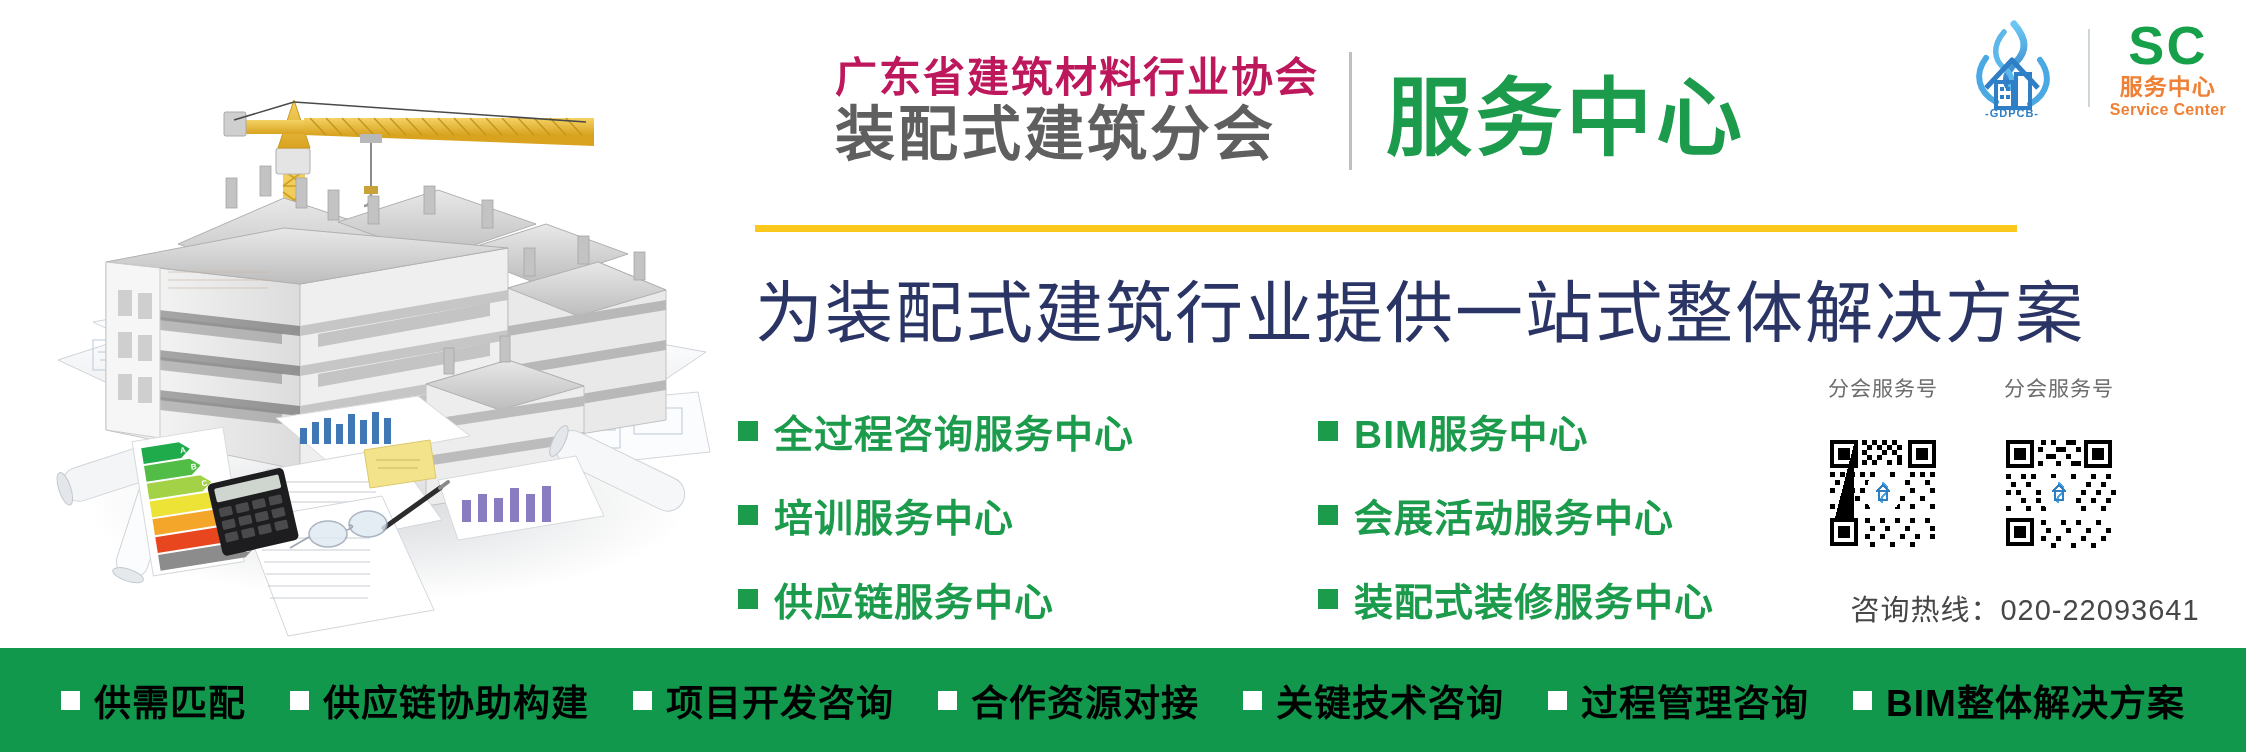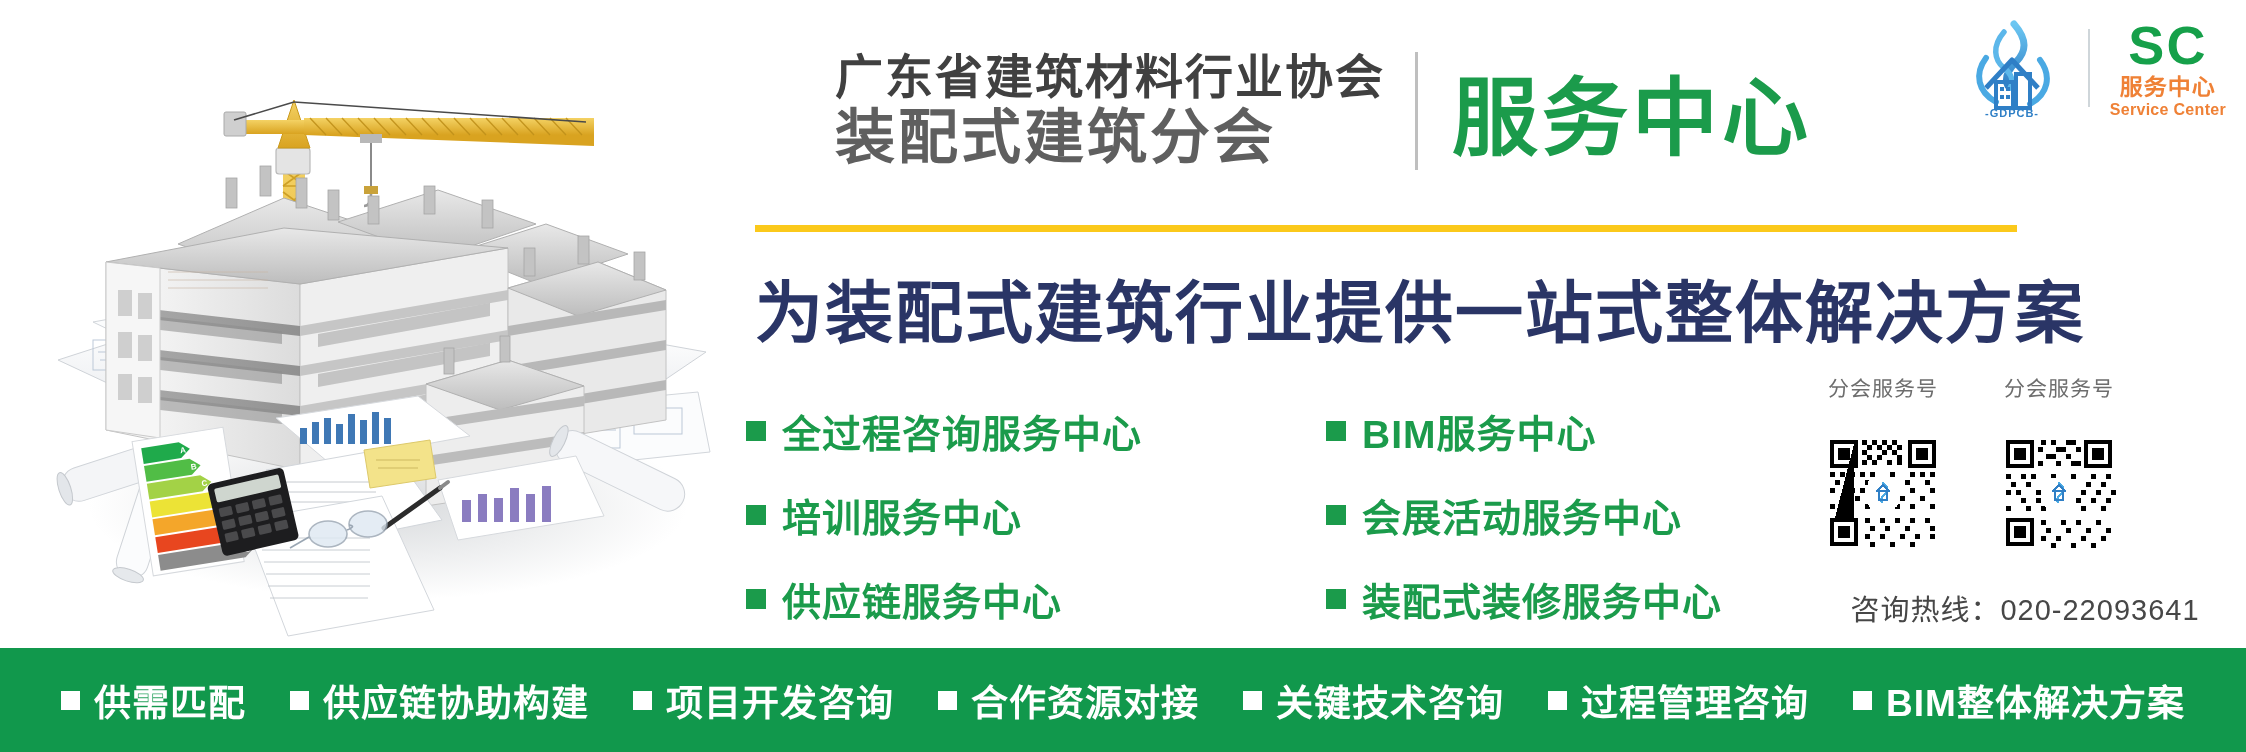--- a/index.html
+++ b/index.html
@@ -46,23 +46,23 @@
     display: flex;
     align-items: center;
   }
   .title-assoc {
     display: flex;
     flex-direction: column;
     align-items: flex-start;
     line-height: 1.0;
   }
   .title-line1 {
-    font-size: 48px;
+    font-size: 42px;
     font-weight: 700;
-    color: #404040;
+    color: #be185d;
     letter-spacing: 2px;
     white-space: nowrap;
   }
   .title-line2 {
     font-size: 60px;
     font-weight: 700;
     color: #5f5f5f;
     letter-spacing: 3px;
     white-space: nowrap;
     margin-top: 6px;
@@ -90,30 +90,30 @@
     height: 7px;
     background: #fbc91b;
   }
 
   
   .subtitle {
     position: absolute;
     left: 25px;
     top: 258px;
     font-size: 68px;
-    font-weight: 700;
+    font-weight: 400;
     color: #2a3566;
     letter-spacing: 2px;
     white-space: nowrap;
   }
 
   
   .services {
     position: absolute;
-    left: 16px;
+    left: 8px;
     top: 398px;
     width: 1180px;
     display: flex;
   }
   .svc-col { width: 580px; }
   .svc-col.col-2 { width: 600px; }
   .svc-item {
     display: flex;
     align-items: center;
     height: 66px;
@@ -221,21 +221,21 @@
   .bar-bullet {
     width: 19px;
     height: 19px;
     background: #ffffff;
     margin-right: 14px;
     flex: 0 0 auto;
   }
   .bar-label {
     font-size: 37px;
     font-weight: 700;
-    color: #ffffff;
+    color: #000000;
     letter-spacing: 1px;
     white-space: nowrap;
   }
 </style>
 </head>
 <body>
 
 <div class="banner">
 
   <div class="hero-art">

